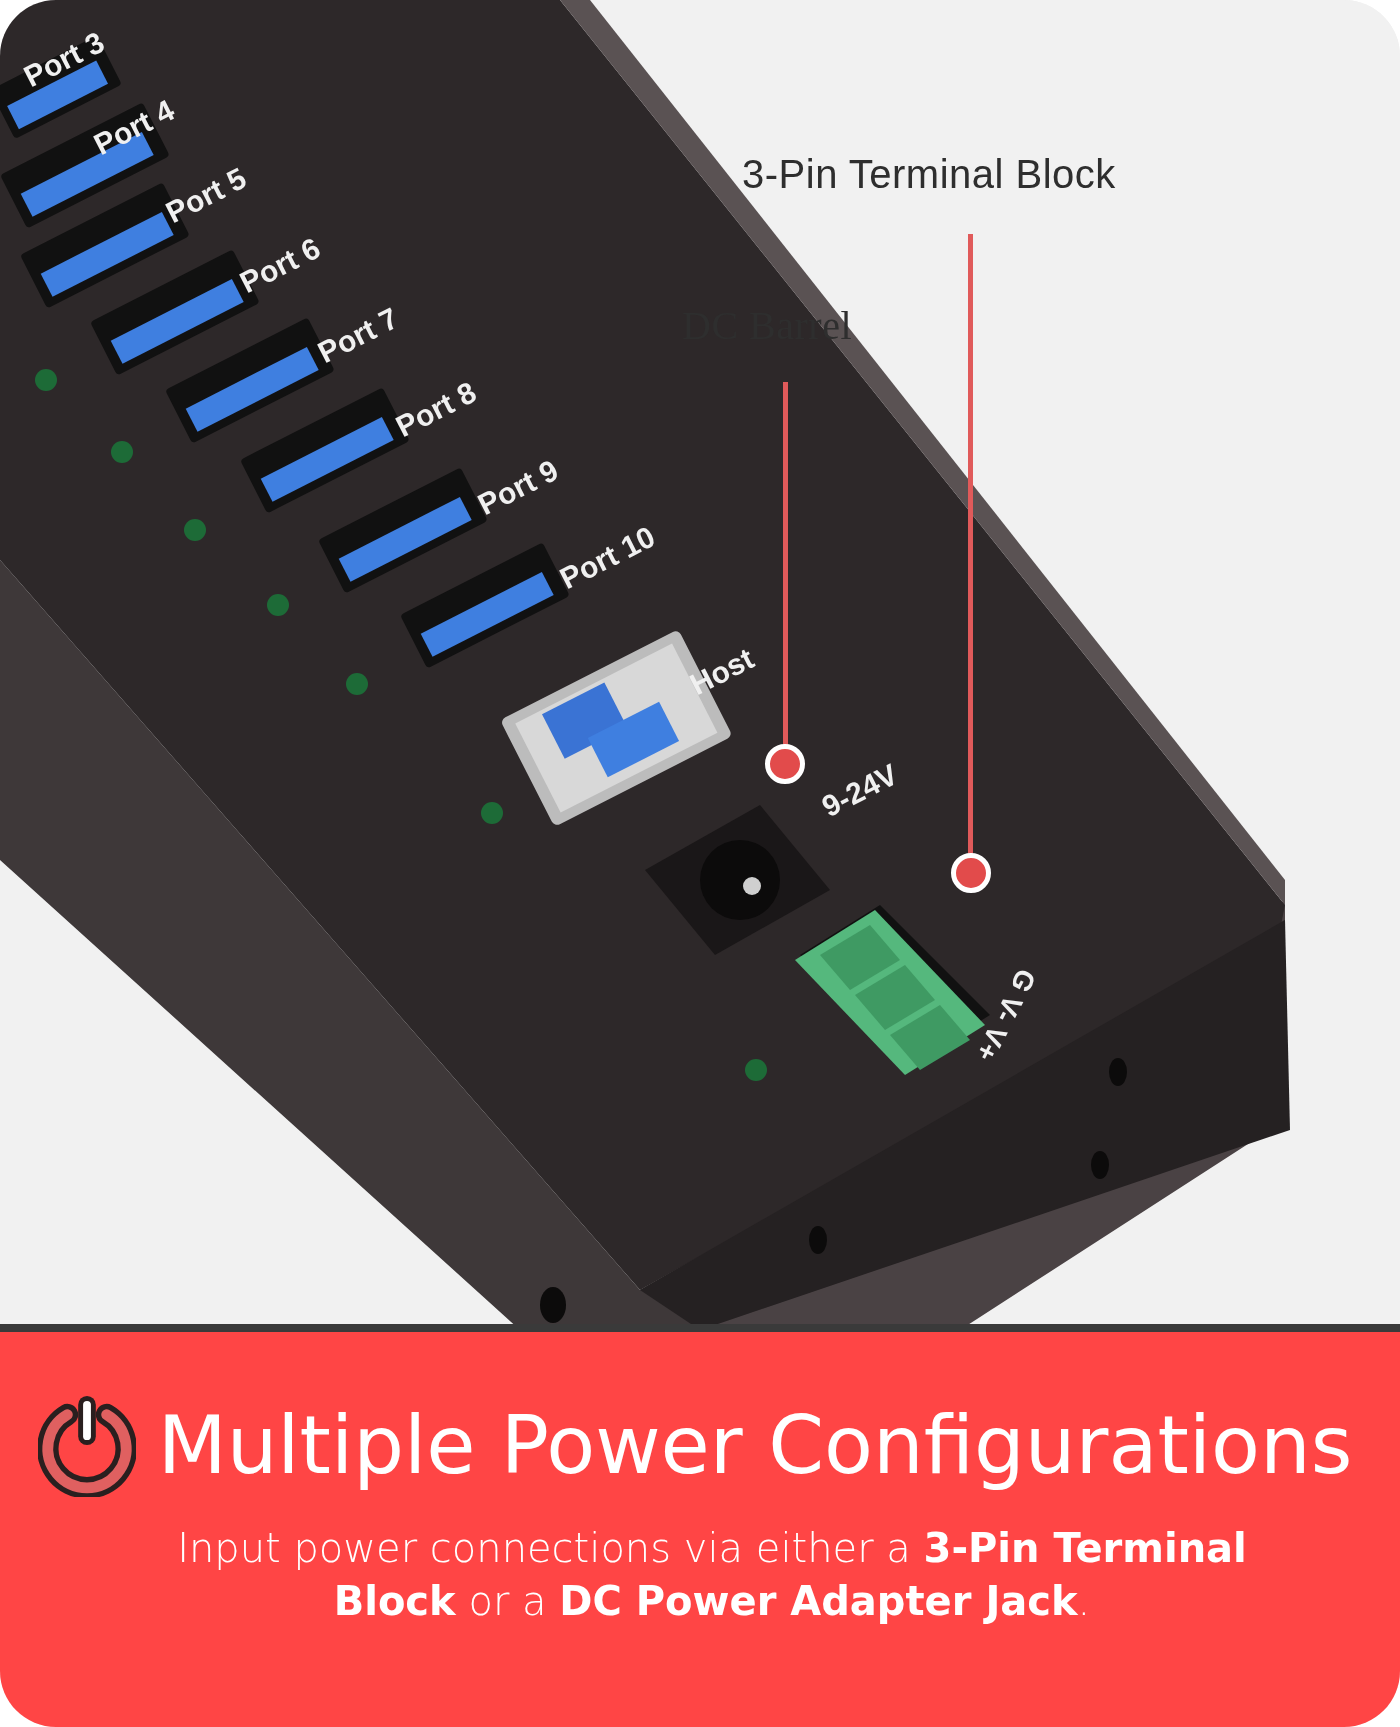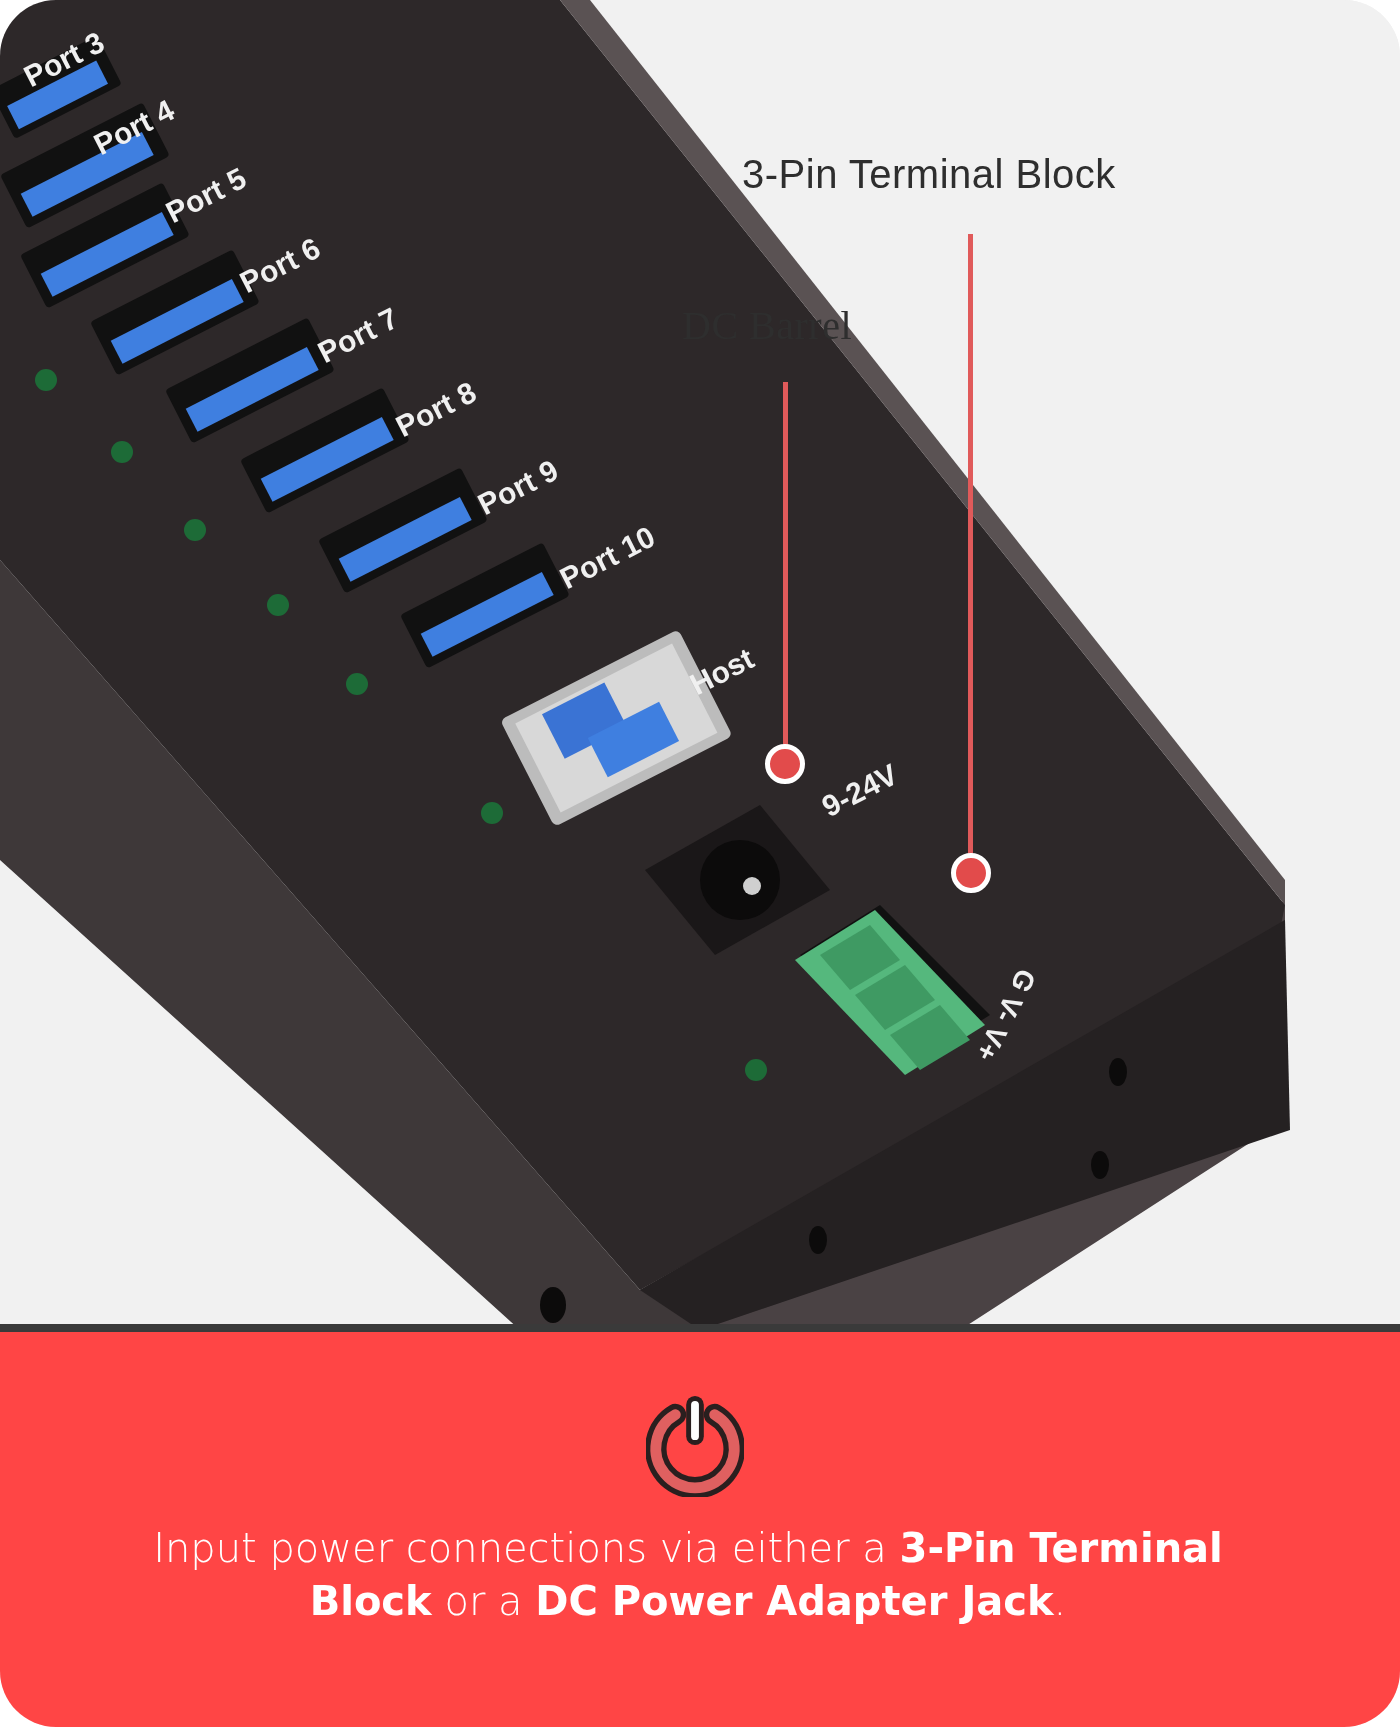--- a/index.html
+++ b/index.html
@@ -52,21 +52,21 @@
     .banner-title-row {
       position: absolute; left: 0; top: 58px; width: 1400px; height: 110px;
       display: flex; align-items: center; justify-content: center; gap: 22px;
     }
     .power-icon { width: 98px; height: 104px; flex: 0 0 auto; margin-left: -10px; }
     .banner-title {
       color: #ffffff; font-size: 80px; font-weight: 400; letter-spacing: 0px;
       white-space: nowrap; font-family: "DejaVu Sans", sans-serif;
     }
     .banner-body {
-      position: absolute; left: 88px; top: 190px; width: 1200px;
+      position: absolute; left: 112px; top: 190px; width: 1200px;
       text-align: center; color: #ffffff; font-size: 40px; line-height: 53px;
       font-family: "DejaVu Sans", sans-serif; font-weight: 300;
     }
     .banner-body b { font-weight: 700; }
   </style>
 </head>
 <body>
 
 <div class="card">
 
@@ -181,16 +181,17 @@
   <div class="banner">
     <div class="banner-title-row">
       <svg class="power-icon" viewBox="0 0 100 106">
 
         <path d="M30 22 A40 40 0 1 0 70 22" fill="none" stroke="#2a1f1f" stroke-width="22" stroke-linecap="round"></path>
         <path d="M30 22 A40 40 0 1 0 70 22" fill="none" stroke="#e06060" stroke-width="11" stroke-linecap="round"></path>
 
         <rect x="41" y="3" width="18" height="50" rx="9" fill="#2a1f1f"></rect>
         <rect x="46" y="8" width="8" height="40" rx="4" fill="#ffffff"></rect>
       </svg>
+      <span class="banner-title">Multiple Power Configurations</span>
     </div>
     <p class="banner-body"><span>Input power connections via either a </span><b>3-Pin Terminal Block</b><span> or a </span><b>DC Power Adapter Jack</b><span>.</span></p>
   </div>
 </div>
 
 </body></html>

